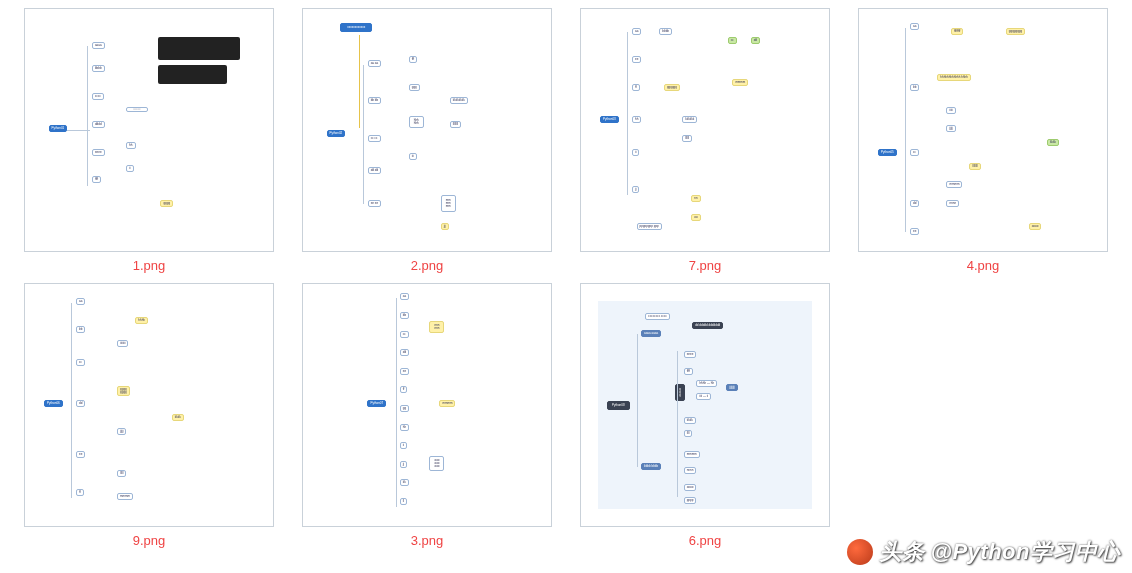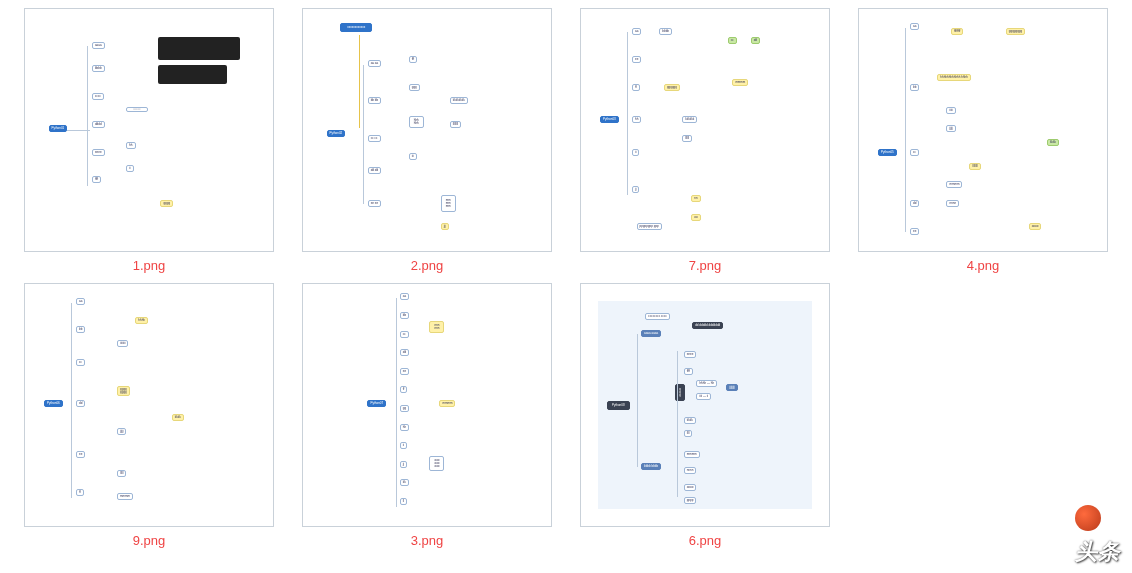--- a/index.html
+++ b/index.html
@@ -46,22 +46,22 @@
     position: absolute;
     bottom: 6px;
     right: 12px;
     font-size: 22px;
     font-weight: 600;
     color: #fff;
     text-shadow: 0 0 2px rgba(0,0,0,.6), 1px 1px 2px rgba(0,0,0,.7);
     font-style: italic;
     letter-spacing: .5px;
     display: flex;
+    align-items: center;
     gap: 6px;
-    flex-direction: column;
   }
   .watermark .wm-logo {
     width: 26px; height: 26px; border-radius: 50%;
     background: radial-gradient(circle at 35% 35%, #ff6a3d, #b93a1a);
     display: inline-block;
   }
 
   
   .mm {
     position: relative;
@@ -274,13 +274,14 @@
       </div>
     </div>
     <div class="label">6.png</div>
   </div>
 
 </div>
 
 <div class="watermark">
   <span class="wm-logo"></span>
   <span>头条</span>
+  <span>@Python学习中心</span>
 </div>
 
 </body></html>

